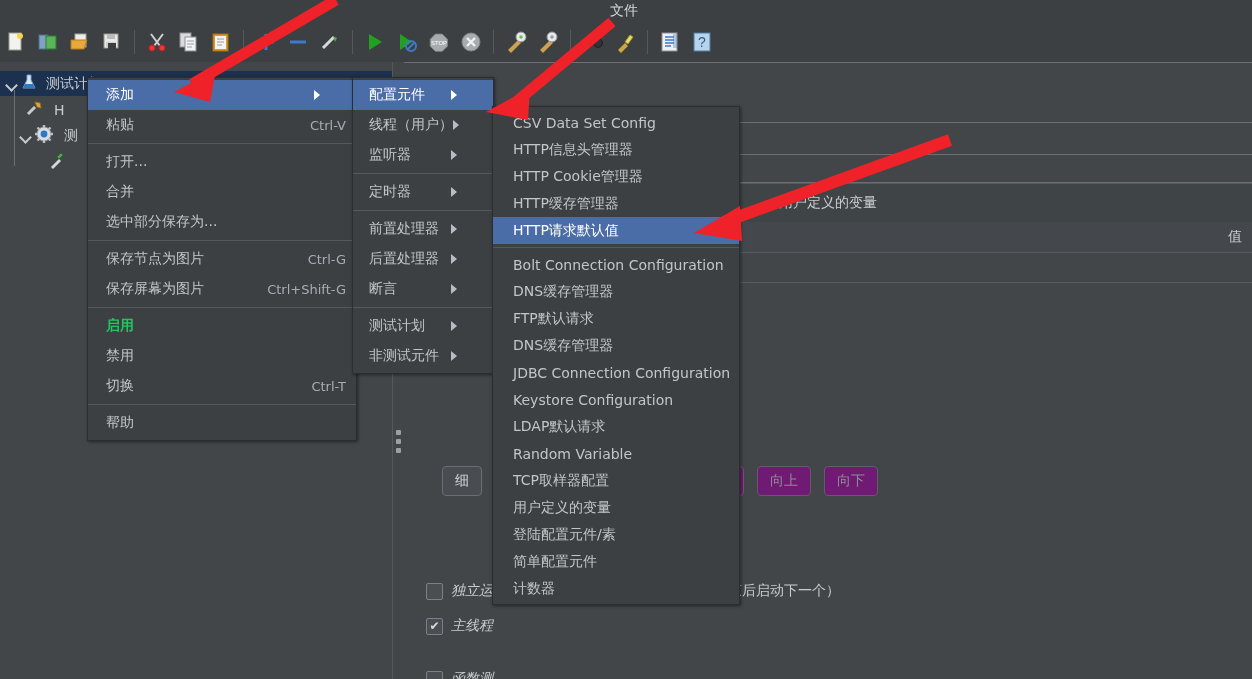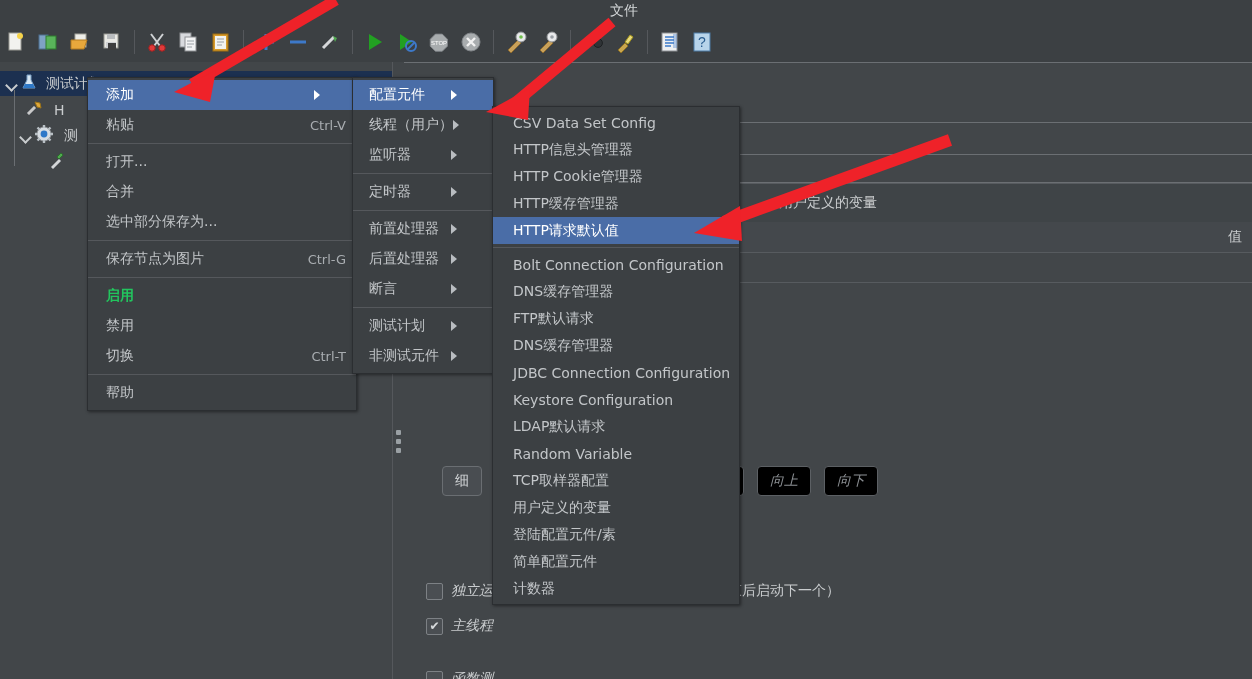--- a/index.html
+++ b/index.html
@@ -68,21 +68,21 @@
   }
   .tbl-row{position:absolute;height:30px;border-bottom:1px solid #575b5f;}
   .vdiv{position:absolute;width:1px;background:#6b6f73;}
   .hdiv{position:absolute;height:1px;background:#6b6f73;}
   .btn{
     height:28px;border:1px solid #6a6e72;border-radius:4px;background:#494d51;
     color:#d2d5d7;font-size:14px;display:inline-flex;align-items:center;
     justify-content:center;padding:0 12px;font-family:"DejaVu Sans","Liberation Sans",sans-serif;
     white-space:nowrap;
   }
-  .btn.disabled{color:#8a8e92;border-color:#5c6064;background:#000000;font-style:italic;}
+  .btn.disabled{color:#8a8e92;border-color:#5c6064;background:#701a75;}
   .cbrow{position:absolute;display:flex;align-items:center;font-size:14px;color:#c9ccce;font-style:italic;}
   .cbox{width:15px;height:15px;border:1px solid #7d8185;background:#4a4e52;
         margin-right:8px;display:inline-flex;align-items:center;justify-content:center;
         font-size:12px;color:#d7dadc;border-radius:2px;flex:0 0 15px;}
   
   .menu{
     position:absolute;background:#3c4043;border:1px solid #2b2e31;
     box-shadow:1px 1px 3px rgba(0,0,0,.45);padding:2px 0;z-index:40;
   }
   .mi{
@@ -373,20 +373,24 @@
   <div class="mi">
     <span>合并</span>
   </div>
   <div class="mi">
     <span>选中部分保存为...</span>
   </div>
   <div class="msep"></div>
   <div class="mi">
     <span>保存节点为图片</span>
     <span class="acc">Ctrl-G</span>
+  </div>
+  <div class="mi">
+    <span>保存屏幕为图片</span>
+    <span class="acc">Ctrl+Shift-G</span>
   </div>
   <div class="msep"></div>
   <div class="mi dis">
     <span>启用</span>
   </div>
   <div class="mi">
     <span>禁用</span>
   </div>
   <div class="mi">
     <span>切换</span>

